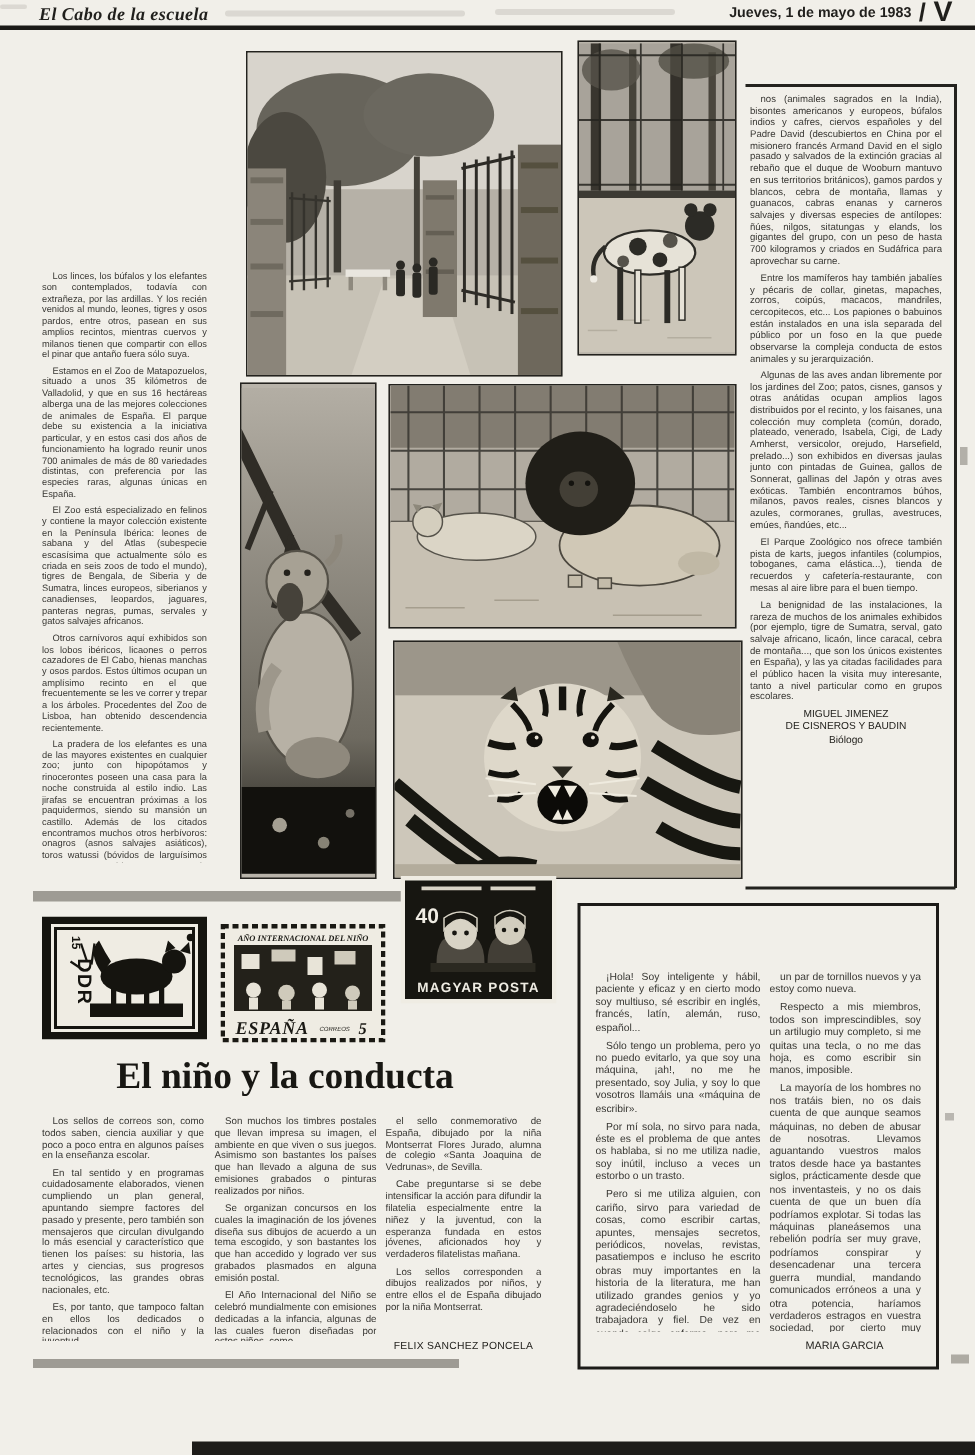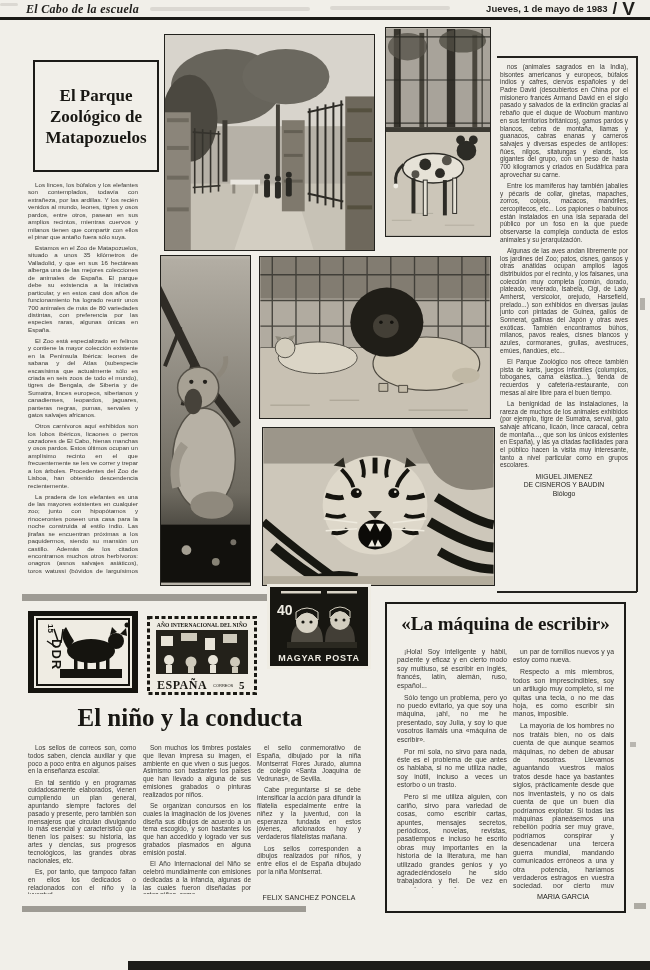--- a/index.html
+++ b/index.html
@@ -54,23 +54,20 @@
   <div class="abs masthead-right">
     <span class="masthead-date">Jueves, 1 de mayo de 1983</span>
     <span class="masthead-sep">/</span>
     <span class="masthead-pageno">V</span>
   </div>
   <div class="abs smudge" style="left:150px;top:7px;width:160px;height:4px;"></div>
   <div class="abs smudge" style="left:330px;top:6px;width:120px;height:4px;"></div>
   <div class="abs smudge" style="left:0;top:3px;width:18px;height:3px;"></div>
   <div class="abs header-rule"></div>
 
-  <div class="abs zoo-box">
-    <h1>El Parque Zoológico de Matapozuelos</h1>
-  </div>
 
   <div class="abs newscol zoo-left">
     <p>Los linces, los búfalos y los elefantes son contemplados, todavía con extrañeza, por las ardillas. Y los recién venidos al mundo, leones, tigres y osos pardos, entre otros, pasean en sus amplios recintos, mientras cuervos y milanos tienen que compartir con ellos el pinar que antaño fuera sólo suya.</p>
     <p>Estamos en el Zoo de Matapozuelos, situado a unos 35 kilómetros de Valladolid, y que en sus 16 hectáreas alberga una de las mejores colecciones de animales de España. El parque debe su existencia a la iniciativa particular, y en estos casi dos años de funcionamiento ha logrado reunir unos 700 animales de más de 80 variedades distintas, con preferencia por las especies raras, algunas únicas en España.</p>
     <p>El Zoo está especializado en felinos y contiene la mayor colección existente en la Península Ibérica: leones de sabana y del Atlas (subespecie escasísima que actualmente sólo es criada en seis zoos de todo el mundo), tigres de Bengala, de Siberia y de Sumatra, linces europeos, siberianos y canadienses, leopardos, jaguares, panteras negras, pumas, servales y gatos salvajes africanos.</p>
     <p>Otros carnívoros aquí exhibidos son los lobos ibéricos, licaones o perros cazadores de El Cabo, hienas manchas y osos pardos. Estos últimos ocupan un amplísimo recinto en el que frecuentemente se les ve correr y trepar a los árboles. Procedentes del Zoo de Lisboa, han obtenido descendencia recientemente.</p>
     <p>La pradera de los elefantes es una de las mayores existentes en cualquier zoo; junto con hipopótamos y rinocerontes poseen una casa para la noche construida al estilo indio. Las jirafas se encuentran próximas a los paquidermos, siendo su mansión un castillo. Además de los citados encontramos muchos otros herbívoros: onagros (asnos salvajes asiáticos), toros watussi (bóvidos de larguísimos cuernos mantenidos como ganado doméstico por ciertas tribus africanas), vacunos ena-</p>
   </div>
 
   <div class="abs photo" style="left:164px;top:34px;width:211px;height:217px;">
@@ -328,21 +325,21 @@
         <rect x="46" y="48" width="3.5" height="13"></rect>
           <rect x="56" y="50" width="3.5" height="11"></rect>
           <rect x="68" y="50" width="3.5" height="11"></rect>
           <rect x="78" y="46" width="3.5" height="14"></rect>
         <path d="M30,30 l-4,-12 M33,32 l2,-14 M28,36 l-9,-6" stroke="#15140f" stroke-width="1.5" fill="none"></path>
         <circle cx="99" cy="14" r="2.5"></circle>
       </g>
     </svg>
   </div>
 
-  <div class="abs stamp" style="left:147px;top:616px;width:110px;height:79px;">
+  <div class="abs stamp" style="left:147px;top:616px;width:110px;height:79px;font-style:italic;">
     <svg viewBox="0 0 110 79">
       <rect width="110" height="79" fill="#efece3"></rect>
       <rect x="1.5" y="1.5" width="107" height="76" fill="none" stroke="#1a1914" stroke-width="3" stroke-dasharray="4 2.5"></rect>
       <text x="55" y="11" text-anchor="middle" font-family="Liberation Serif, serif" font-size="5.6" font-weight="700" fill="#1a1914">AÑO INTERNACIONAL DEL NIÑO</text>
       <g>
         <rect x="9" y="14" width="92" height="44" fill="#23211a"></rect>
         <rect x="14" y="20" width="12" height="10" fill="#e8e4d8"></rect>
           <rect x="34" y="17" width="16" height="8" fill="#cfcabb"></rect>
         <rect x="58" y="22" width="10" height="12" fill="#e8e4d8"></rect>
           <rect x="76" y="18" width="14" height="9" fill="#cfcabb"></rect>
@@ -400,21 +397,20 @@
   <div class="abs newscol fil-col" style="left:257px;width:104px;">
     <p>el sello conmemorativo de España, dibujado por la niña Montserrat Flores Jurado, alumna de colegio «Santa Joaquina de Vedrunas», de Sevilla.</p>
     <p>Cabe preguntarse si se debe intensificar la acción para difundir la filatelia especialmente entre la niñez y la juventud, con la esperanza fundada en estos jóvenes, aficionados hoy y verdaderos filatelistas mañana.</p>
     <p>Los sellos corresponden a dibujos realizados por niños, y entre ellos el de España dibujado por la niña Montserrat.</p>
   </div>
   <div class="abs byline fil-byline" style="left:257px;top:894px;width:104px;">FELIX SANCHEZ PONCELA</div>
 
   <div class="abs graybar" style="left:22px;top:906px;width:284px;height:6px;"></div>
 
   <div class="abs maq-box">
-    <div class="abs maq-headline">«La máquina de escribir»</div>
     <div class="abs newscol maq-col" style="left:10px;width:110px;">
       <p>¡Hola! Soy inteligente y hábil, paciente y eficaz y en cierto modo soy multiuso, sé escribir en inglés, francés, latín, alemán, ruso, español...</p>
       <p>Sólo tengo un problema, pero yo no puedo evitarlo, ya que soy una máquina, ¡ah!, no me he presentado, soy Julia, y soy lo que vosotros llamáis una «máquina de escribir».</p>
       <p>Por mí sola, no sirvo para nada, éste es el problema de que antes os hablaba, si no me utiliza nadie, soy inútil, incluso a veces un estorbo o un trasto.</p>
       <p>Pero si me utiliza alguien, con cariño, sirvo para variedad de cosas, como escribir cartas, apuntes, mensajes secretos, periódicos, novelas, revistas, pasatiempos e incluso he escrito obras muy importantes en la historia de la literatura, me han utilizado grandes genios y yo agradeciéndoselo he sido trabajadora y fiel. De vez en cuando caigo enferma, pero me llevan al taller, una buena revisión,</p>
     </div>
     <div class="abs newscol maq-col" style="left:126px;width:101px;">
       <p>un par de tornillos nuevos y ya estoy como nueva.</p>
       <p>Respecto a mis miembros, todos son imprescindibles, soy un artilugio muy completo, si me quitas una tecla, o no me das hoja, es como escribir sin manos, imposible.</p>
       <p>La mayoría de los hombres no nos tratáis bien, no os dais cuenta de que aunque seamos máquinas, no deben de abusar de nosotras. Llevamos aguantando vuestros malos tratos desde hace ya bastantes siglos, prácticamente desde que nos inventasteis, y no os dais cuenta de que un buen día podríamos explotar. Si todas las máquinas planeásemos una rebelión podría ser muy grave, podríamos conspirar y desencadenar una tercera guerra mundial, mandando comunicados erróneos a una y otra potencia, haríamos verdaderos estragos en vuestra sociedad, por cierto muy materialista, si pudieseis ver la cantidad de errores que escribís...</p>

